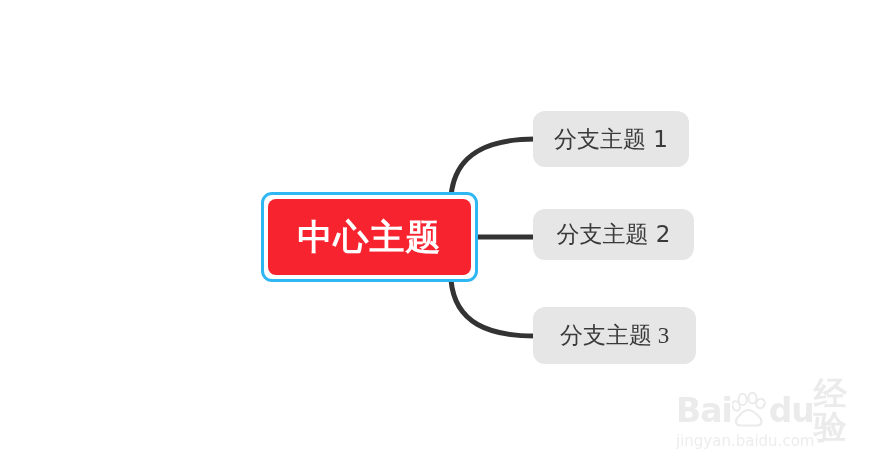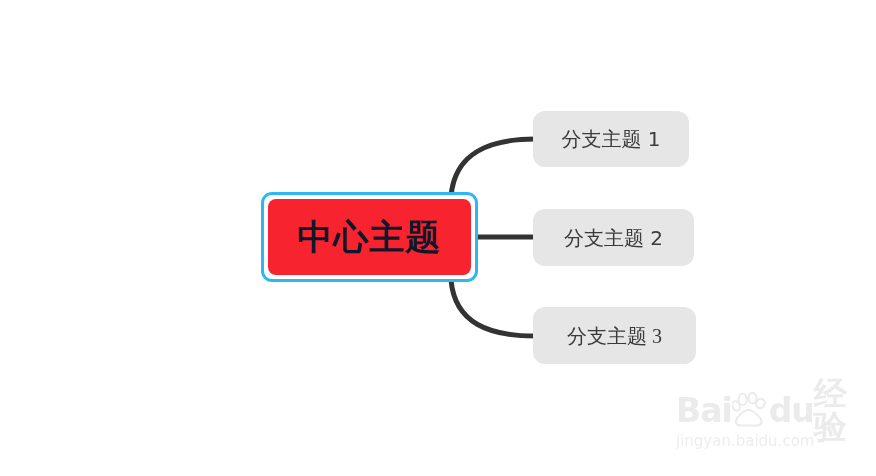--- a/index.html
+++ b/index.html
@@ -46,46 +46,46 @@
     width: 100%;
     height: 100%;
     box-sizing: border-box;
     background: #f7232f;
     border-radius: 8px;
     display: flex;
     align-items: center;
     justify-content: center;
   }
   #central-topic-label {
-    color: #0f172a;
+    color: #ffffff;
     font-size: 35px;
     font-weight: bold;
     letter-spacing: 1px;
     line-height: 1;
     white-space: nowrap;
   }
 
   
   .branch-topic {
     position: absolute;
     box-sizing: border-box;
     background: #e6e6e6;
     border-radius: 12px;
     display: flex;
     align-items: center;
     justify-content: center;
   }
   .branch-topic-label {
     color: #3a3a3a;
-    font-size: 20px;
+    font-size: 23px;
     line-height: 1;
     white-space: nowrap;
   }
   #branch-topic-1 { left: 533px; top: 111px; width: 156px; height: 56px; }
-  #branch-topic-2 { left: 533px; top: 209px; width: 161px; height: 57px; }
+  #branch-topic-2 { left: 533px; top: 209px; width: 161px; height: 51px; }
   #branch-topic-3 { left: 533px; top: 307px; width: 163px; height: 57px; font-family: Liberation Serif, serif; }
 
   
   #watermark {
     position: absolute;
     left: 676px;
     top: 388px;
     width: 190px;
     height: 70px;
     pointer-events: none;

